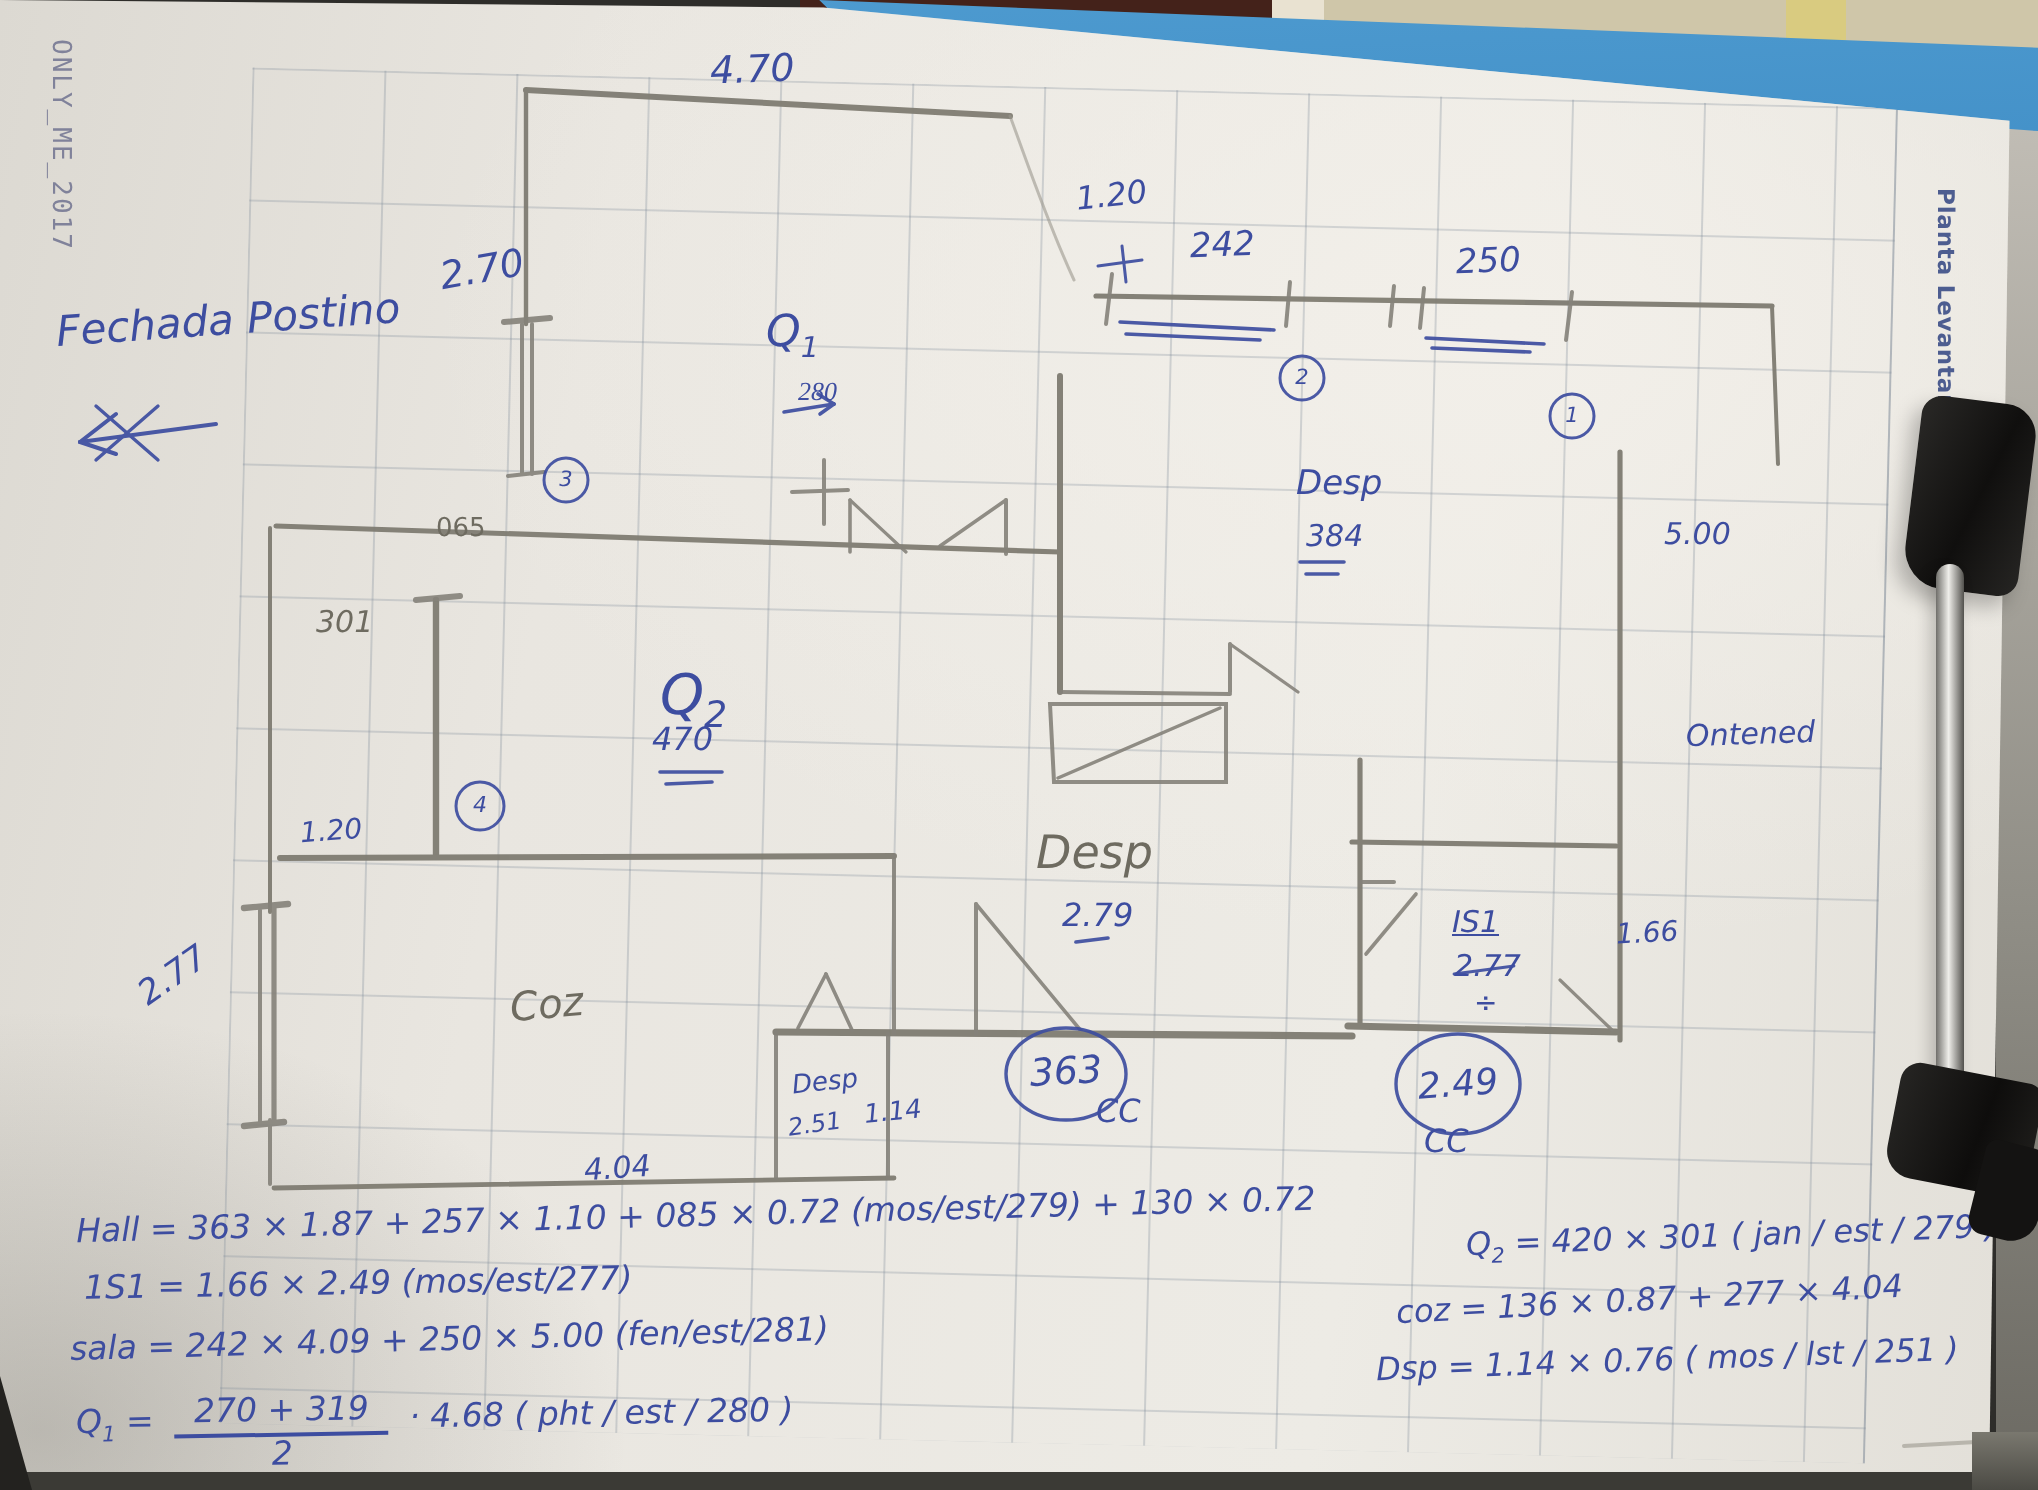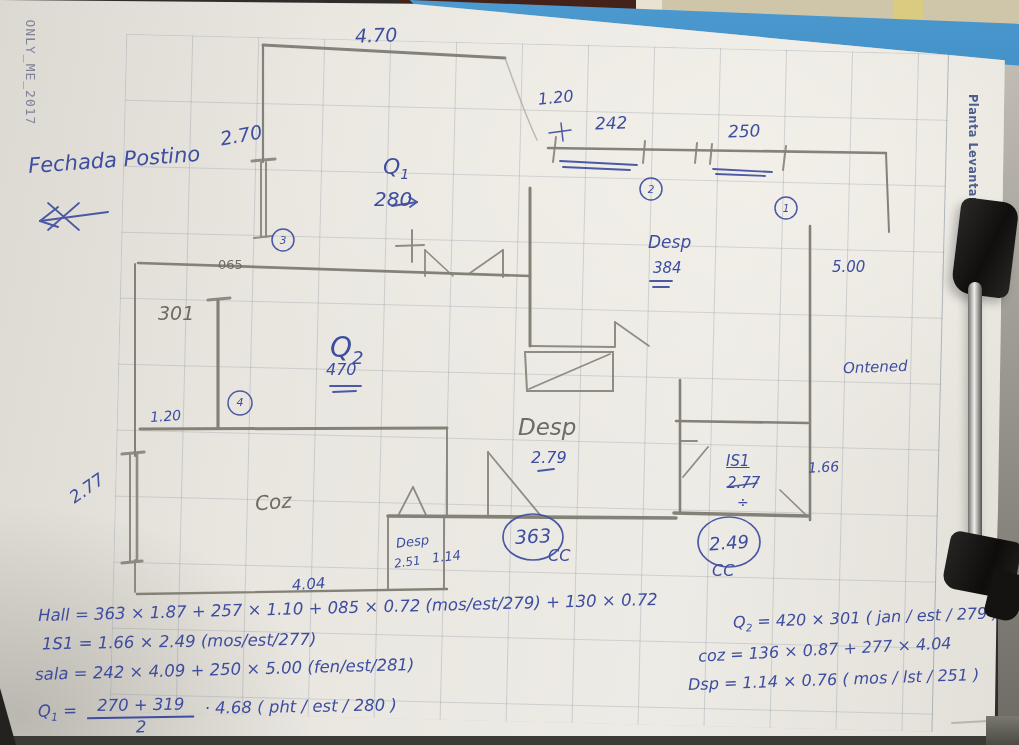--- a/index.html
+++ b/index.html
@@ -170,24 +170,24 @@
 
     <div class="lbl" style="left:28px;top:150px;font-size:21px;transform:rotate(-4deg);">Fechada Postino</div>
 
     <div class="lbl" style="left:355px;top:26px;font-size:19px;transform:rotate(-2deg);">4.70</div>
     <div class="lbl" style="left:220px;top:126px;font-size:19px;transform:rotate(-10deg);">2.70</div>
     <div class="lbl" style="left:538px;top:90px;font-size:16px;transform:rotate(-6deg);">1.20</div>
     <div class="lbl" style="left:595px;top:115px;font-size:17px;transform:rotate(-2deg);">242</div>
     <div class="lbl" style="left:728px;top:123px;font-size:17px;transform:rotate(-2deg);">250</div>
 
     <div class="lbl" style="left:383px;top:156px;font-size:22px;"><span>Q</span><sub>1</sub></div>
-    <div class="lbl" style="left:374px;top:189px;font-size:20px;">280</div>
+    <div class="lbl" style="left:399px;top:189px;font-size:13px;font-family:Liberation Serif, serif;">280</div>
 
     <div class="lbl pencil print" style="left:218px;top:258px;font-size:13px;">065</div>
-    <div class="lbl pencil" style="left:158px;top:304px;font-size:19px;">301</div>
+    <div class="lbl pencil" style="left:158px;top:304px;font-size:15px;">301</div>
 
     <div class="lbl" style="left:330px;top:334px;font-size:28px;"><span>Q</span><sub>2</sub></div>
     <div class="lbl" style="left:326px;top:362px;font-size:16px;">470</div>
 
     <div class="lbl" style="left:150px;top:409px;font-size:14px;transform:rotate(-4deg);">1.20</div>
 
     <div class="lbl" style="left:648px;top:234px;font-size:17px;">Desp</div>
     <div class="lbl" style="left:653px;top:261px;font-size:15px;">384</div>
     <div class="lbl" style="left:832px;top:260px;font-size:15px;">5.00</div>
     <div class="lbl" style="left:843px;top:360px;font-size:15px;transform:rotate(-2deg);">Ontened</div>

